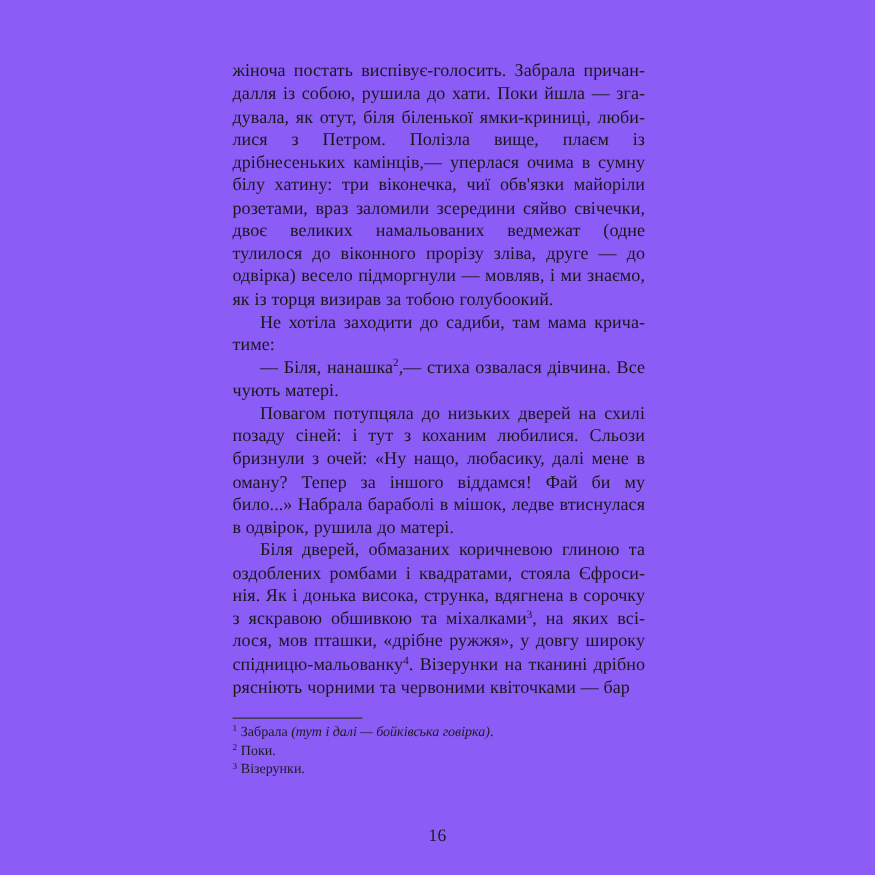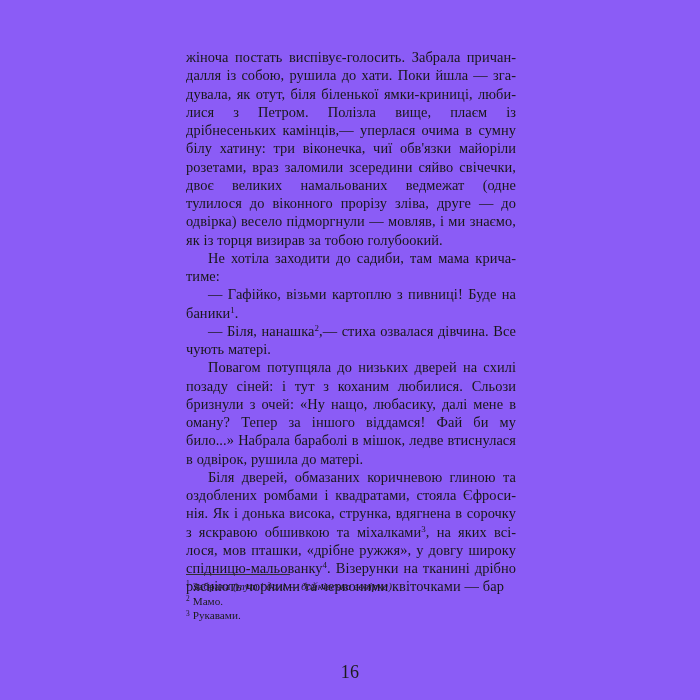--- a/index.html
+++ b/index.html
@@ -94,55 +94,54 @@
 
   .fn-item i {
   }
 
   .page-number {
     position: absolute;
     left: 0;
     top: 662px;
     width: 700px;
     text-align: center;
-    font-size: 18px;
+    font-size: 14px;
     color: #1c1c1c;
     letter-spacing: 0.02em;
   }
 </style>
 </head>
 <body>
 
 <div class="page">
 
   <div class="text-column">
 
     <p class="body-par no-indent">жіноча постать виспівує-голосить. Забрала причан­далля із собою, рушила до хати. Поки йшла — зга­дувала, як отут, біля біленької ямки-криниці, люби­лися з Петром. Полізла вище, плаєм із дрібнесеньких камінців,— уперлася очима в сумну білу хатину: три віконечка, чиї обв'язки майоріли розетами, враз за­ломили зсередини сяйво свічечки, двоє великих на­мальованих ведмежат (одне тулилося до віконного прорізу зліва, друге — до одвірка) весело підморгну­ли — мовляв, і ми знаємо, як із торця визирав за то­бою голубоокий.</p>
 
     <p class="body-par">Не хотіла заходити до садиби, там мама крича­тиме:</p>
 
-    <p class="body-par"><span>— Гафійко, візьми картоплю з пивниці! Буде на ба­ники</span><sup class="fn-ref">1</sup><span>.</span></p>
 
     <p class="body-par"><span>— Біля, нанашка</span><sup class="fn-ref">2</sup><span>,— стиха озвалася дівчина. Все чують матері.</span></p>
 
     <p class="body-par">Повагом потупцяла до низьких дверей на схилі позаду сіней: і тут з коханим любилися. Сльози бриз­нули з очей: «Ну нащо, любасику, далі мене в оману? Тепер за іншого віддамся! Фай би му било...» Набра­ла бараболі в мішок, ледве втиснулася в одвірок, ру­шила до матері.</p>
 
     <p class="body-par"><span>Біля дверей, обмазаних коричневою глиною та оздоблених ромбами і квадратами, стояла Єфроси­нія. Як і донька висока, струнка, вдягнена в сороч­ку з яскравою обшивкою та міхалками</span><sup class="fn-ref">3</sup><span>, на яких всі­лося, мов пташки, «дрібне ружжя», у довгу широку спідницю-мальованку</span><sup class="fn-ref">4</sup><span>. Візерунки на тканині дрібно рясніють чорними та червоними квіточками — бар­</span></p>
 
   </div>
 
   <div class="footnotes">
     <div class="fn-rule"></div>
     <ul class="fn-list">
 
       <li class="fn-item"><sup>1</sup><span>Забрала </span><i>(тут і далі — бойківська говірка)</i><span>.</span></li>
 
-      <li class="fn-item"><sup>2</sup><span>Мамо.</span></li>
+      <li class="fn-item"><sup>2</sup><span>Поки.</span></li>
 
-      <li class="fn-item"><sup>3</sup><span>Рукавами.</span></li>
+      <li class="fn-item"><sup>3</sup><span>Візерунки.</span></li>
 
 
     </ul>
   </div>
 
   <div class="page-number">16</div>
 
 </div>
 
 </body></html>

